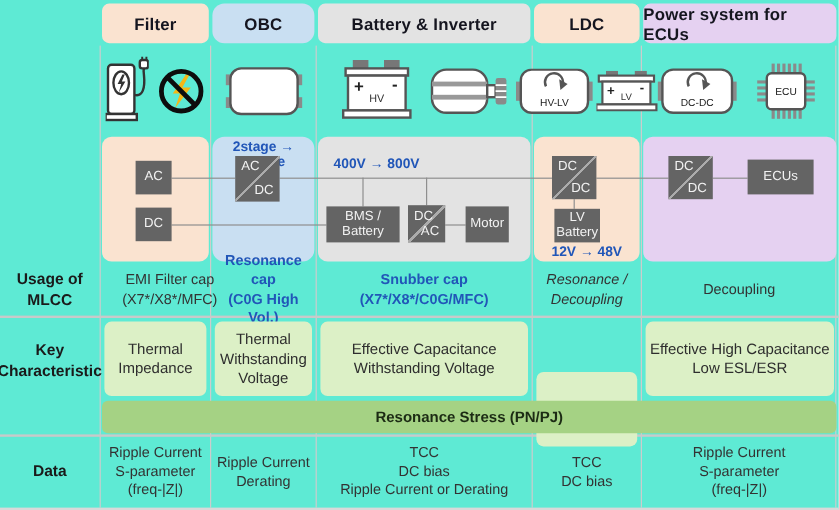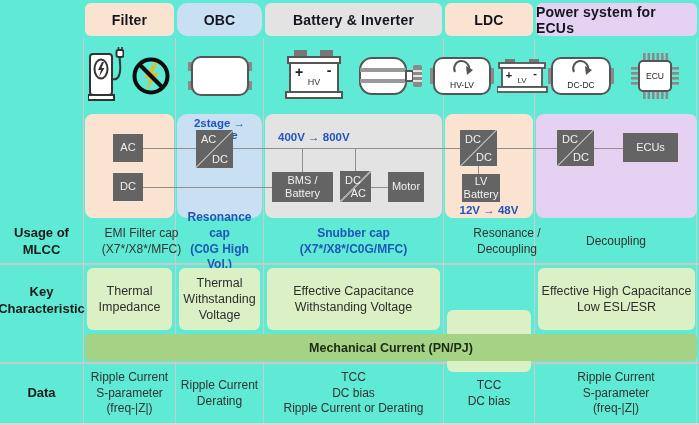--- a/index.html
+++ b/index.html
@@ -272,37 +272,37 @@
   <div class="dbox" style="left:623px; top:133px; width:55px; height:29px;">ECUs</div>
 
   <div class="ct rowlab" style="left:0;    top:220px; width:83px;  height:43px;">Usage of
 MLCC</div>
   <div class="ct" style="left:84px;  top:220px; width:91px;  height:43px;margin-left:12px;">EMI Filter cap
 (X7*/X8*/MFC)</div>
   <div class="ct blue" style="left:176px; top:220px; width:87px;  height:43px;">Resonance cap
 (C0G High Vol.)</div>
   <div class="ct blue" style="left:264px; top:220px; width:179px; height:43px;">Snubber cap
 (X7*/X8*/C0G/MFC)</div>
-  <div class="ct" style="left:462px; top:220px; width:90px;  height:43px;">Resonance /
+  <div class="ct" style="left:444px; top:220px; width:90px;  height:43px;font-style:italic;">Resonance /
 Decoupling</div>
   <div class="ct" style="left:535px; top:220px; width:162px; height:43px;">Decoupling</div>
 
   <div class="ct rowlab" style="left:0; top:275px; width:83px; height:52px;">Key
 Characteristic</div>
   <div class="kc" style="left:87px;  width:85px;">Thermal
 Impedance</div>
   <div class="kc" style="left:179px; width:81px;">Thermal
 Withstanding
 Voltage</div>
   <div class="kc" style="left:267px; width:173px;">Effective Capacitance
 Withstanding Voltage</div>
   <div class="kc" style="left:447px; width:84px;margin-top:42px;">Effective Cap</div>
   <div class="kc" style="left:538px; width:157px;">Effective High Capacitance
 Low ESL/ESR</div>
-  <div class="mech">Mechanical Current (PN/PJ)</div>
+  <div class="mech">Resonance Stress (PN/PJ)</div>
 
   <div class="ct rowlab" style="left:0;    top:366px; width:83px;  height:55px;">Data</div>
   <div class="ct" style="left:84px;  top:366px; width:91px;  height:55px;">Ripple Current
 S-parameter
 (freq-|Z|)</div>
   <div class="ct" style="left:176px; top:366px; width:87px;  height:55px;">Ripple Current
 Derating</div>
   <div class="ct" style="left:264px; top:366px; width:179px; height:55px;">TCC
 DC bias
 Ripple Current or Derating</div>

